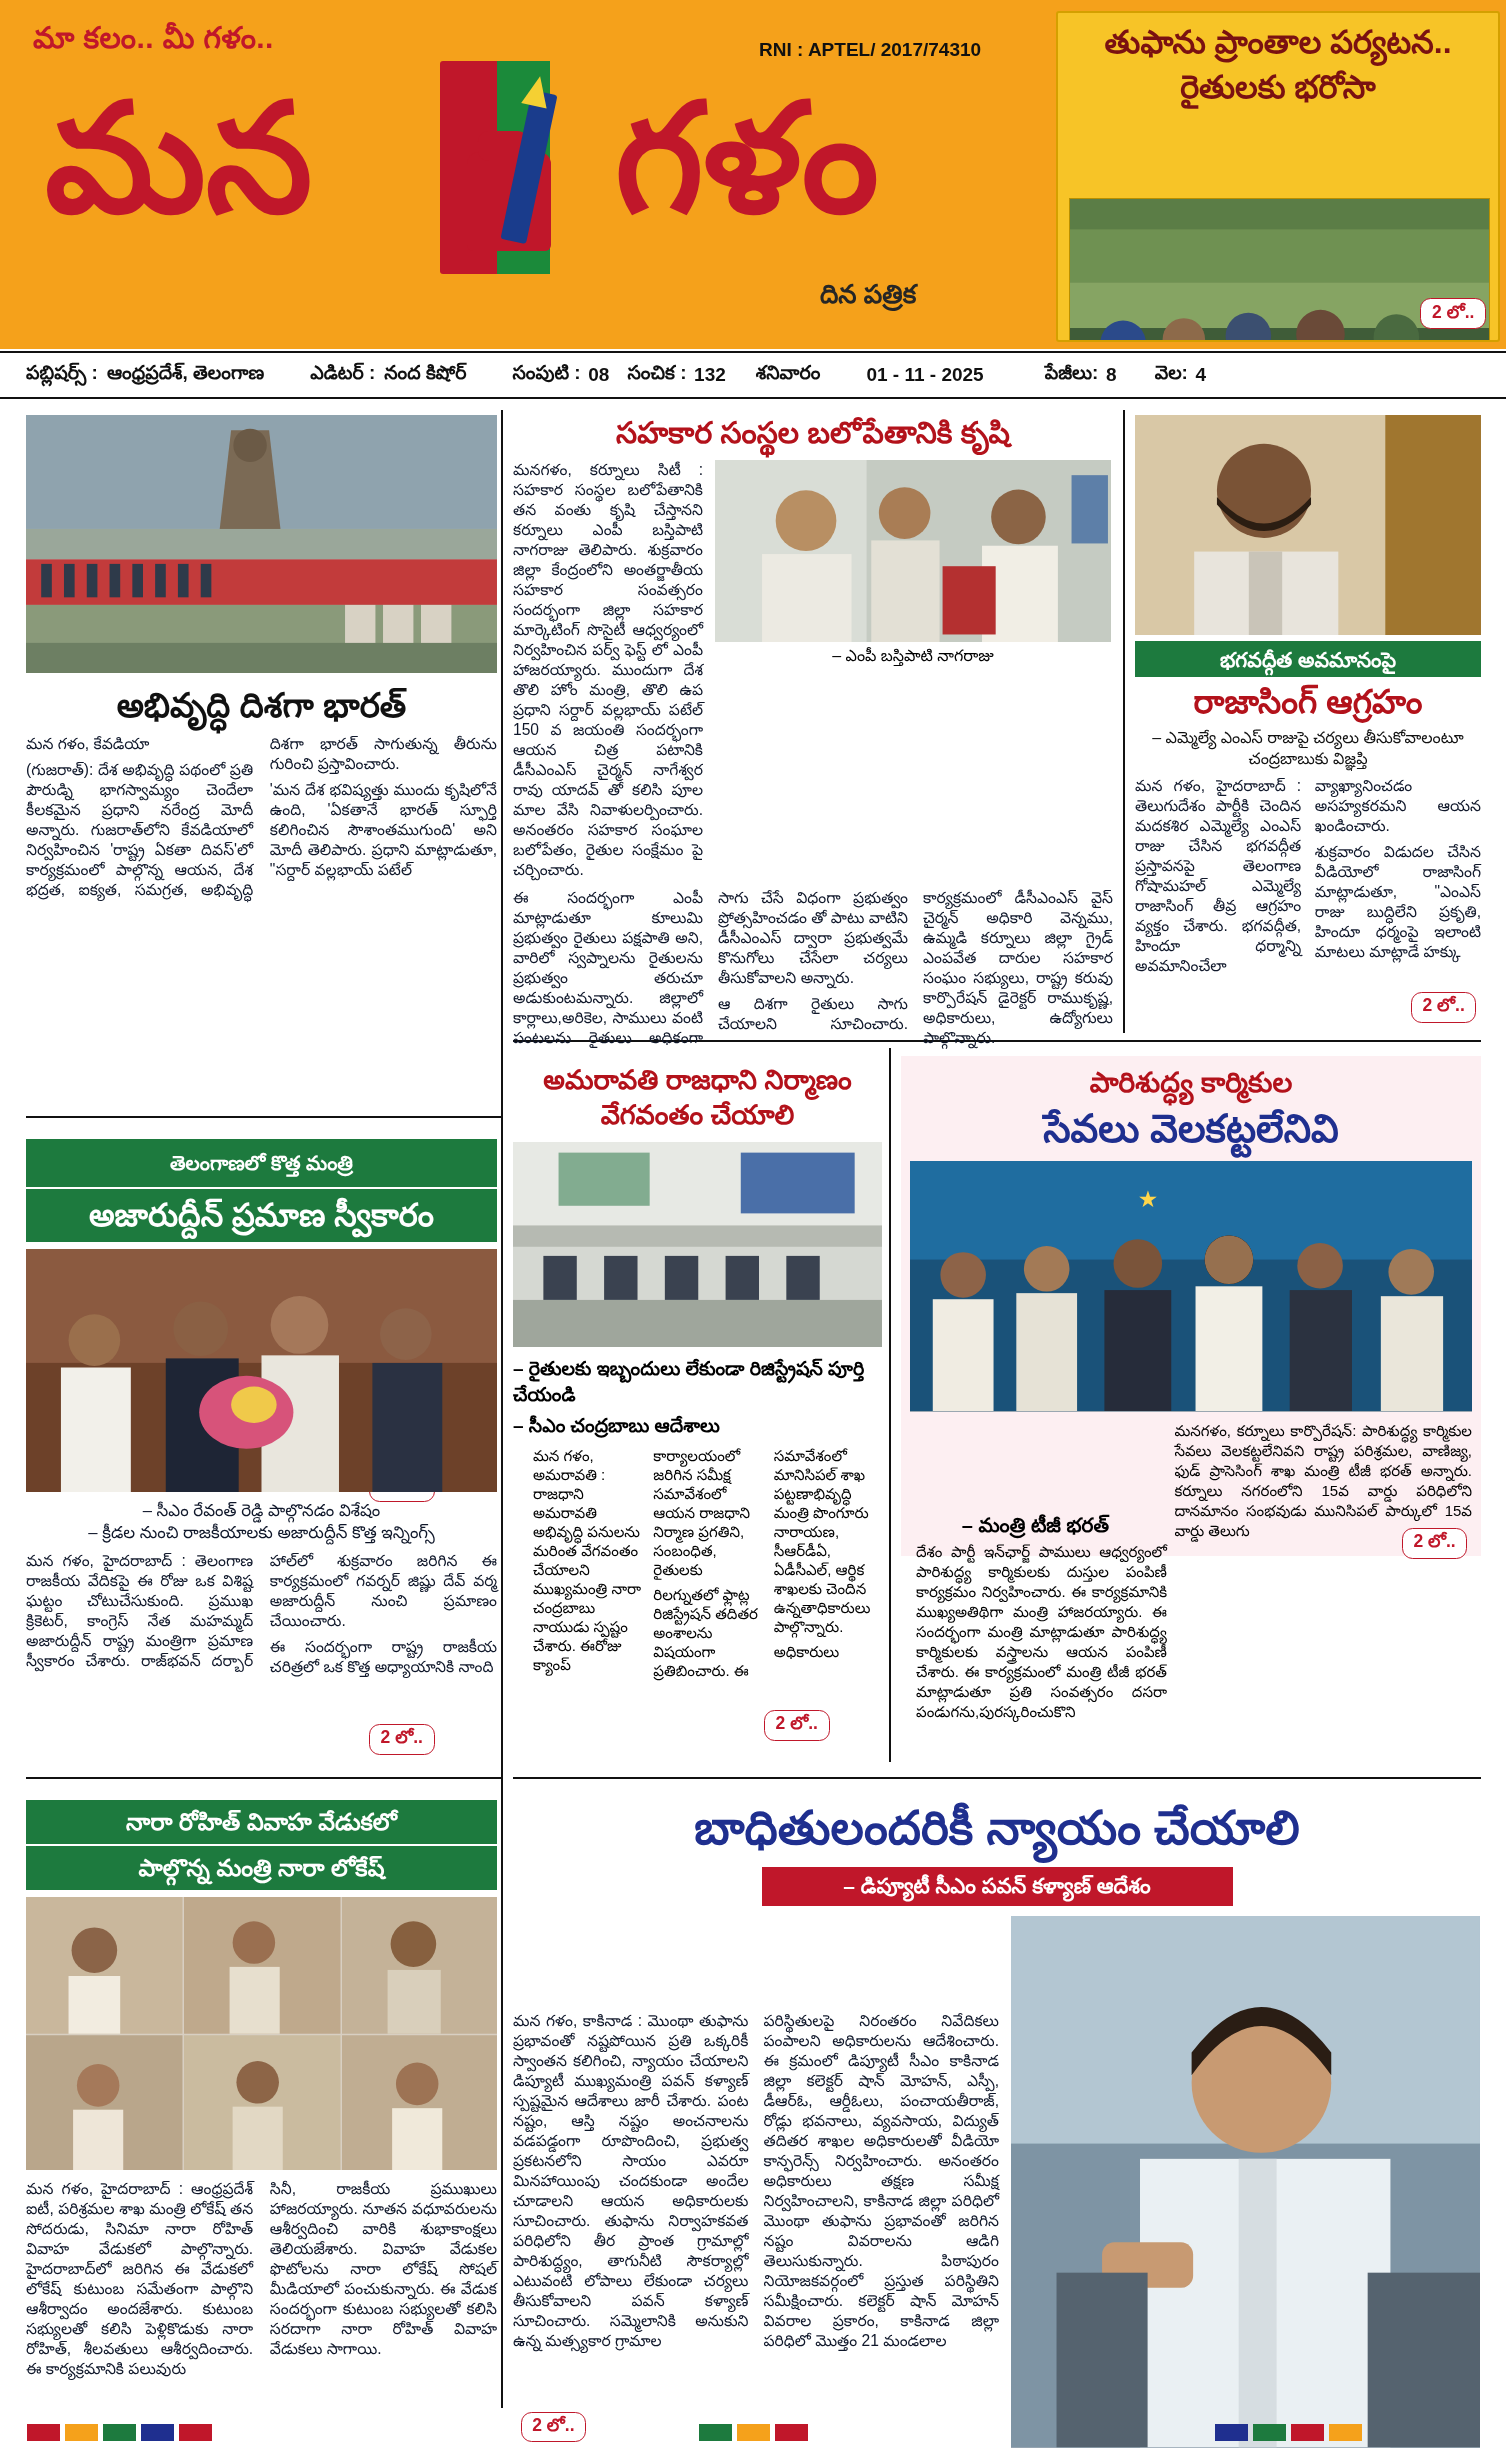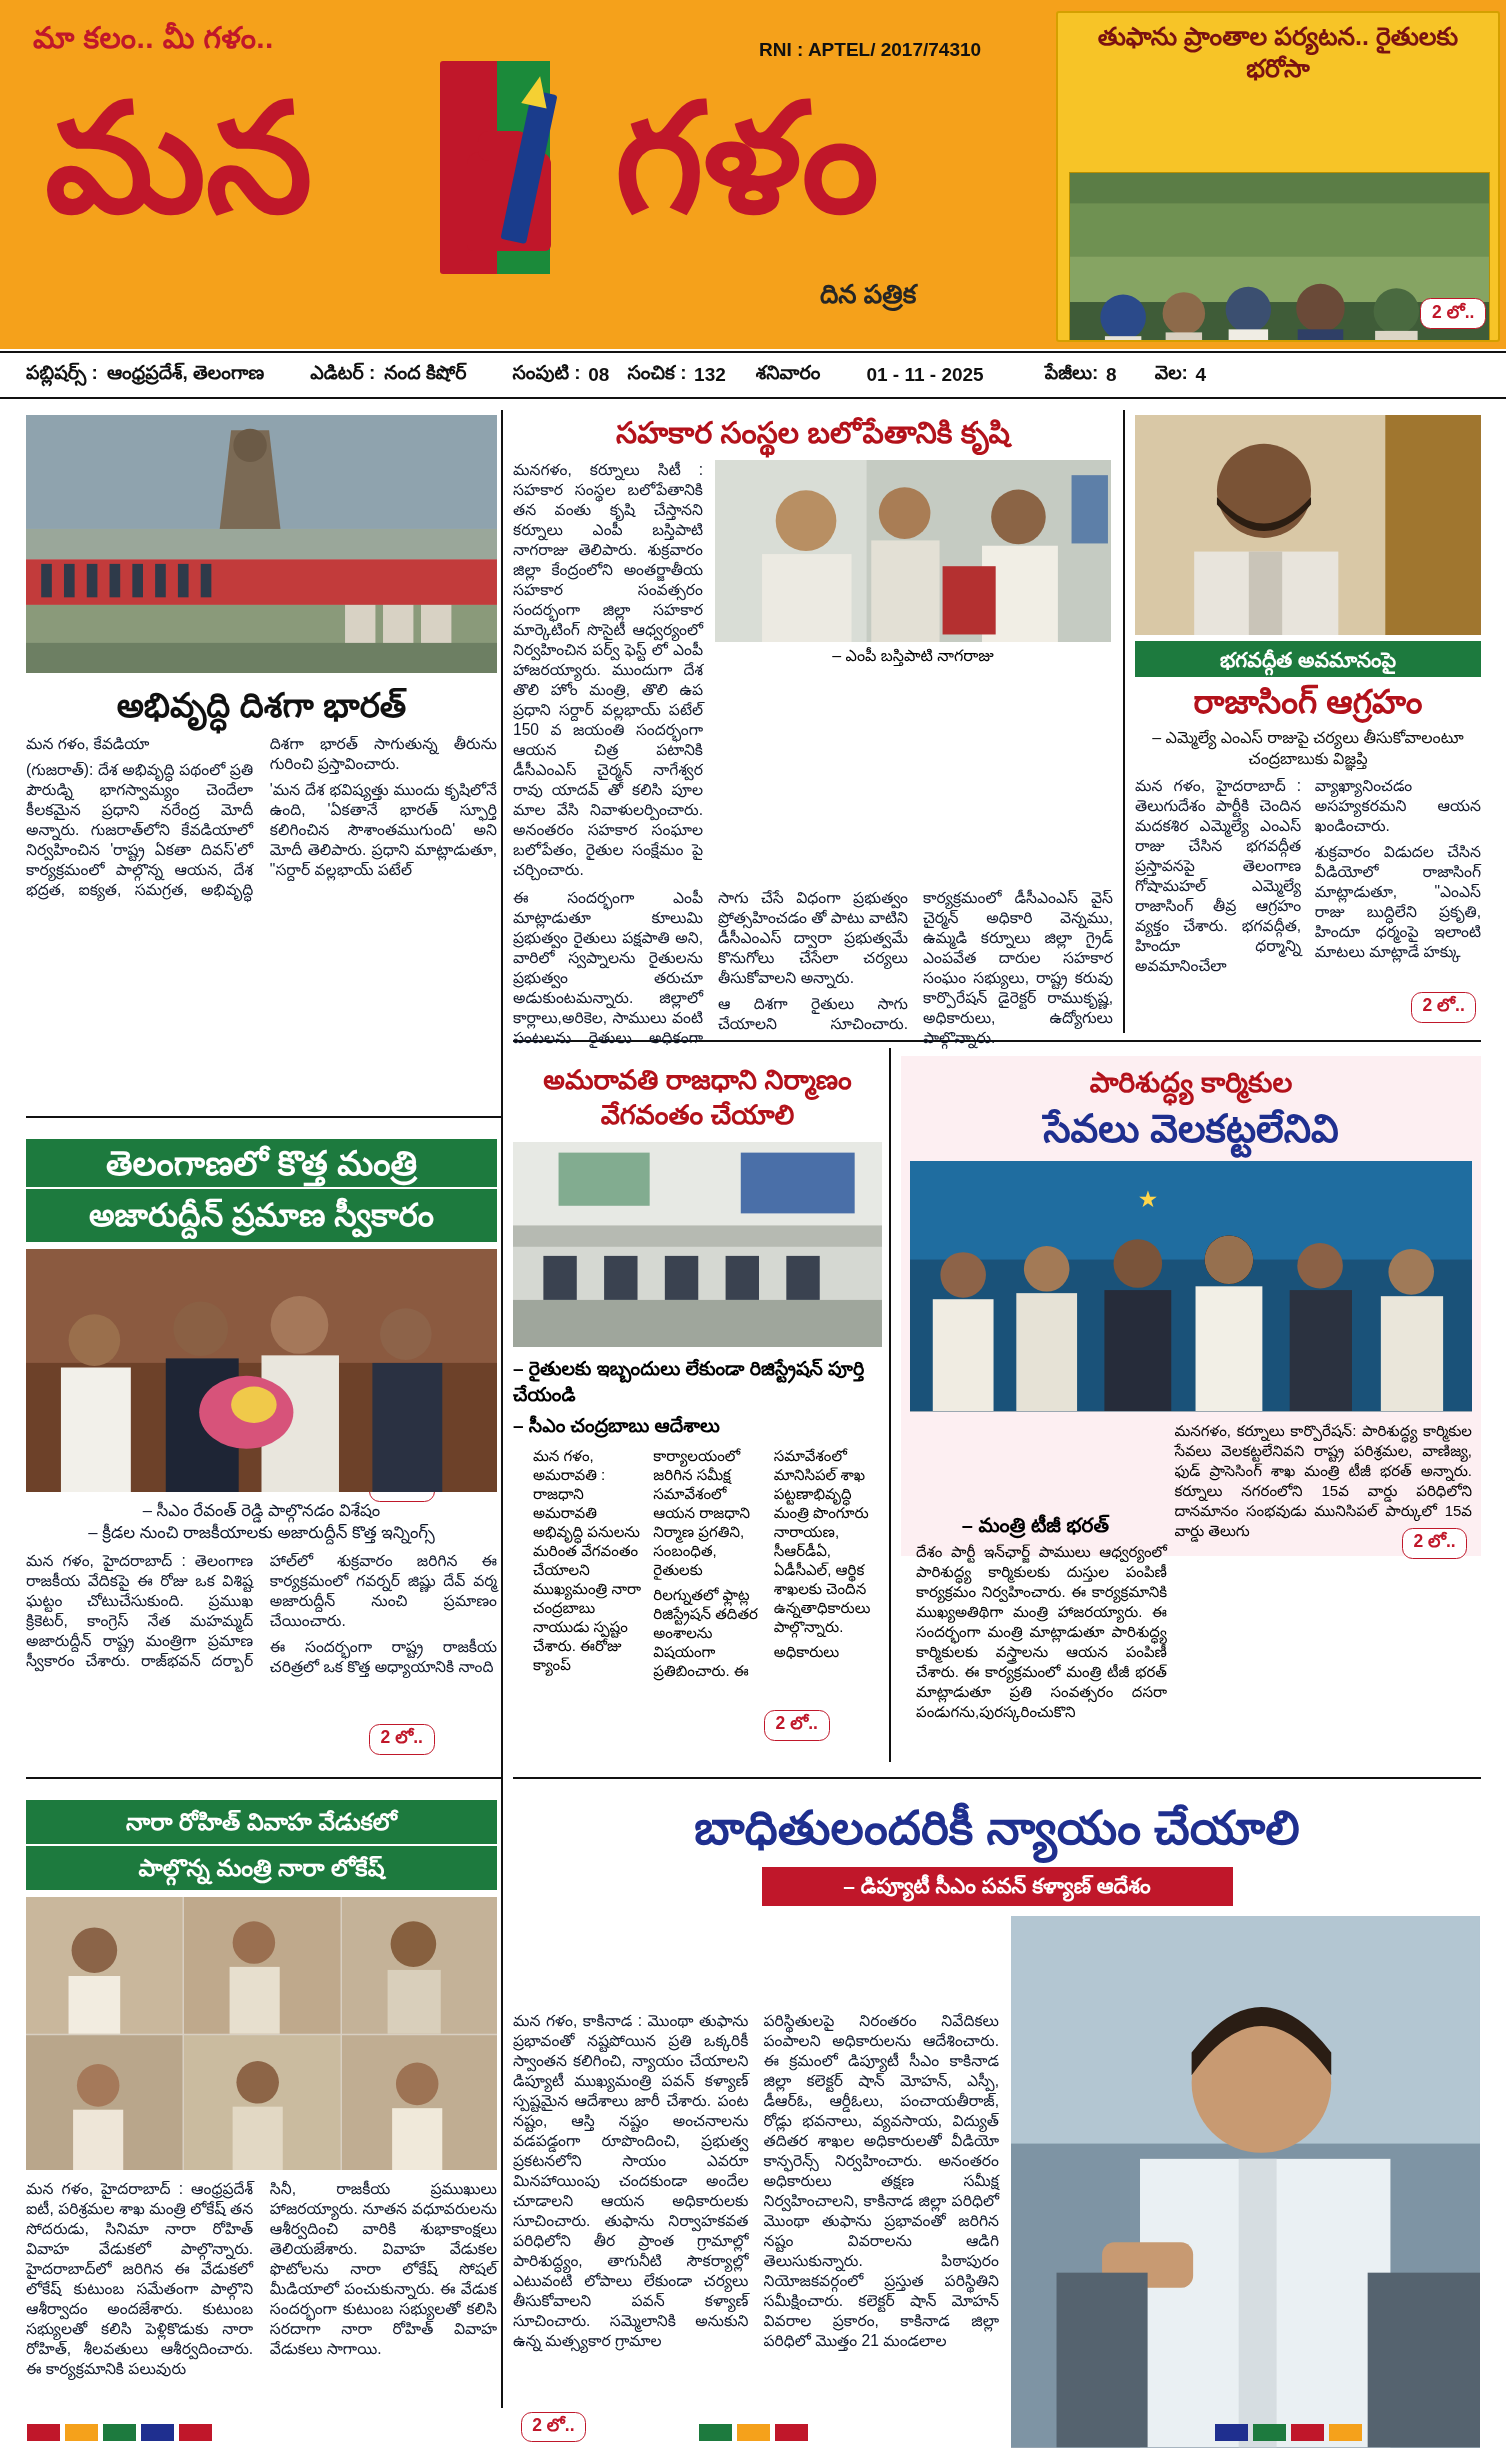--- a/index.html
+++ b/index.html
@@ -16,21 +16,21 @@
   .logo-galam{left:585px;}
   .logo-emblem{position:absolute;left:410px;top:0px;width:167px;height:213px;background:linear-gradient(90deg,#c0172a 0%,#c0172a 34%,#1b8a3a 34%,#1b8a3a 66%,#f5a11b 66%,#f5a11b 100%);border-radius:3px;}
   .fist{position:absolute;left:437px;top:91px;width:84px;height:99px;background:#c0172a;border-radius:12px 12px 6px 6px;}
   .fist:after{content:"";position:absolute;left:10.6px;top:-21px;width:50px;height:30px;background:#c0172a;border-radius:10.6px;}
   .pen{position:absolute;left:486px;top:30px;width:26px;height:152px;background:#1a3c8c;transform:rotate(12deg);border-radius:3px;}
   .pen-nib{position:absolute;left:494px;top:15px;width:0;height:0;border-left:13.7px solid transparent;border-right:13.7px solid transparent;border-bottom:30px solid #f5d033;transform:rotate(12deg);}
   .sub-title{position:absolute;left:820px;top:279px;font-size:26px;color:#262626;font-weight:bold;}
   .rni{position:absolute;left:759px;top:39px;font-size:19px;color:#111;font-weight:bold;}
 
   .mast-right{position:absolute;left:1056px;top:10.6px;width:440px;height:327px;background:#f7c427;border:2.3px solid #d4a000;border-radius:3px;overflow:hidden;}
-  .mr-head{padding:7.6px 4.6px 3px;text-align:center;font-size:25px;line-height:32px;font-weight:bold;color:#7a1111;}
+  .mr-head{padding:7.6px 4.6px 3px;text-align:center;font-size:32px;line-height:45px;font-weight:bold;color:#7a1111;}
   .mr-photo{position:absolute;left:10.6px;top:85px;width:419px;height:228px;border:1.5px solid #b98f00;overflow:hidden;background:#6b8b4a;}
   .badge{position:absolute;background:#fff;border:1.5px solid #c0172a;color:#c0172a;font-size:17.5px;font-weight:bold;border-radius:10.6px;padding:2.3px 10.6px;}
 
   
   .infobar{position:absolute;top:351px;left:0;width:1507px;height:44px;border-top:2.3px solid #111;border-bottom:2.3px solid #111;display:flex;align-items:center;font-size:19px;color:#111;font-weight:bold;}
   .infobar span{white-space:nowrap;}
   .ib1{margin-left:26px;}
   .ib2{margin-left:46px;}
   .ib3{margin-left:46px;}
   .ib4{margin-left:18px;}
@@ -66,21 +66,21 @@
   
   .zC{position:absolute;left:1135px;top:415px;width:346px;}
   .zC .ph{width:346px;height:220px;}
   .zC .hl{margin-top:6px;background:#1d7a3e;color:#fff;text-align:center;font-size:20.5px;line-height:27px;font-weight:bold;padding:4.6px 3px;}
   .zC h2{margin:4.6px 0 0;font-size:33px;line-height:39px;text-align:center;color:#b3121b;font-weight:bold;}
   .zC .sub{margin-top:6px;font-size:16px;line-height:21px;text-align:center;color:#111;}
   .zC .body{margin-top:7.6px;column-count:2;column-gap:13.7px;}
 
   
   .zD{position:absolute;left:26px;top:1139px;width:471px;}
-  .zD .hl{background:#1d7a3e;color:#fff;text-align:center;font-size:34px;line-height:36px;font-weight:bold;padding:6px 4.6px;}
+  .zD .hl{background:#1d7a3e;color:#fff;text-align:center;font-size:20px;line-height:36px;font-weight:bold;padding:6px 4.6px;}
   .zD .ph{margin-top:7.6px;width:471px;height:243px;}
   .zD .cap{margin-top:7.6px;}
   .zD .body{margin-top:7.6px;column-count:2;column-gap:16.7px;}
 
   
   .zE{position:absolute;left:513px;top:1063px;width:369px;}
   .zE h2{margin:0;font-size:27px;line-height:35px;text-align:center;color:#b3121b;font-weight:bold;}
   .zE .ph{margin-top:9px;width:369px;height:205px;}
   .zE .cap{margin-top:9px;font-size:19px;line-height:26px;font-weight:bold;}
   .zE .body{margin-top:7.6px;column-count:3;column-gap:12px;font-size:15px;line-height:19px;margin-left:20px;}

